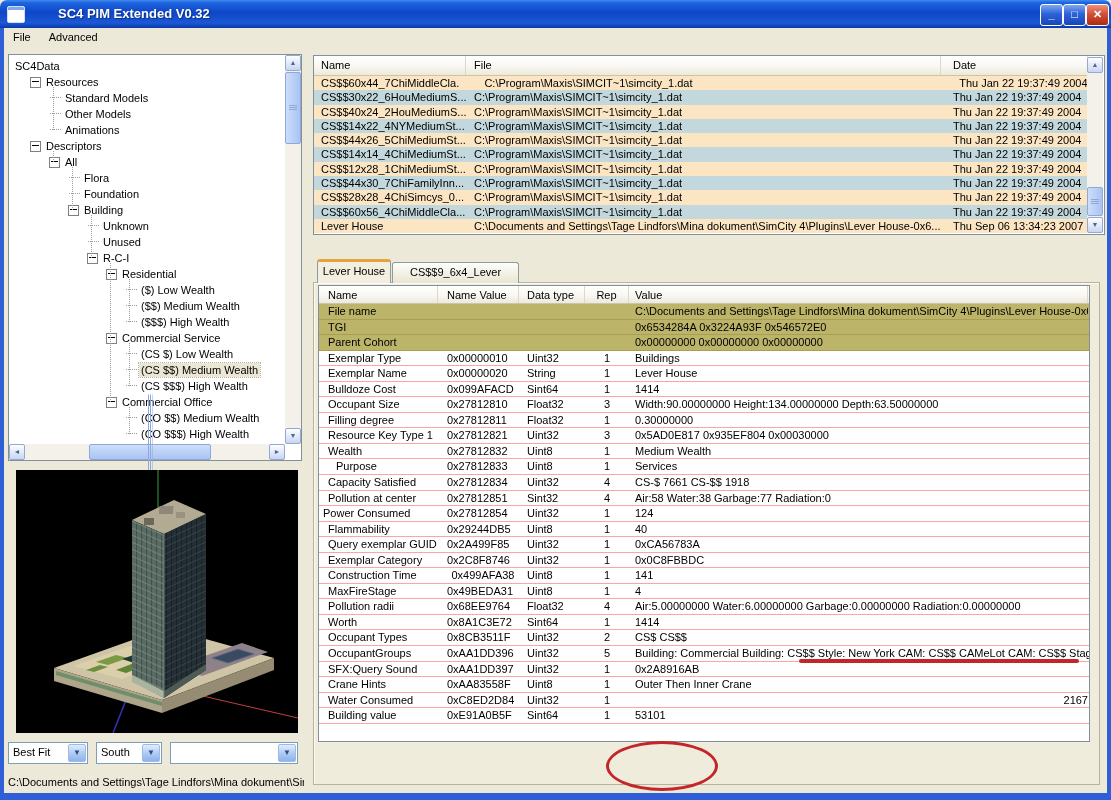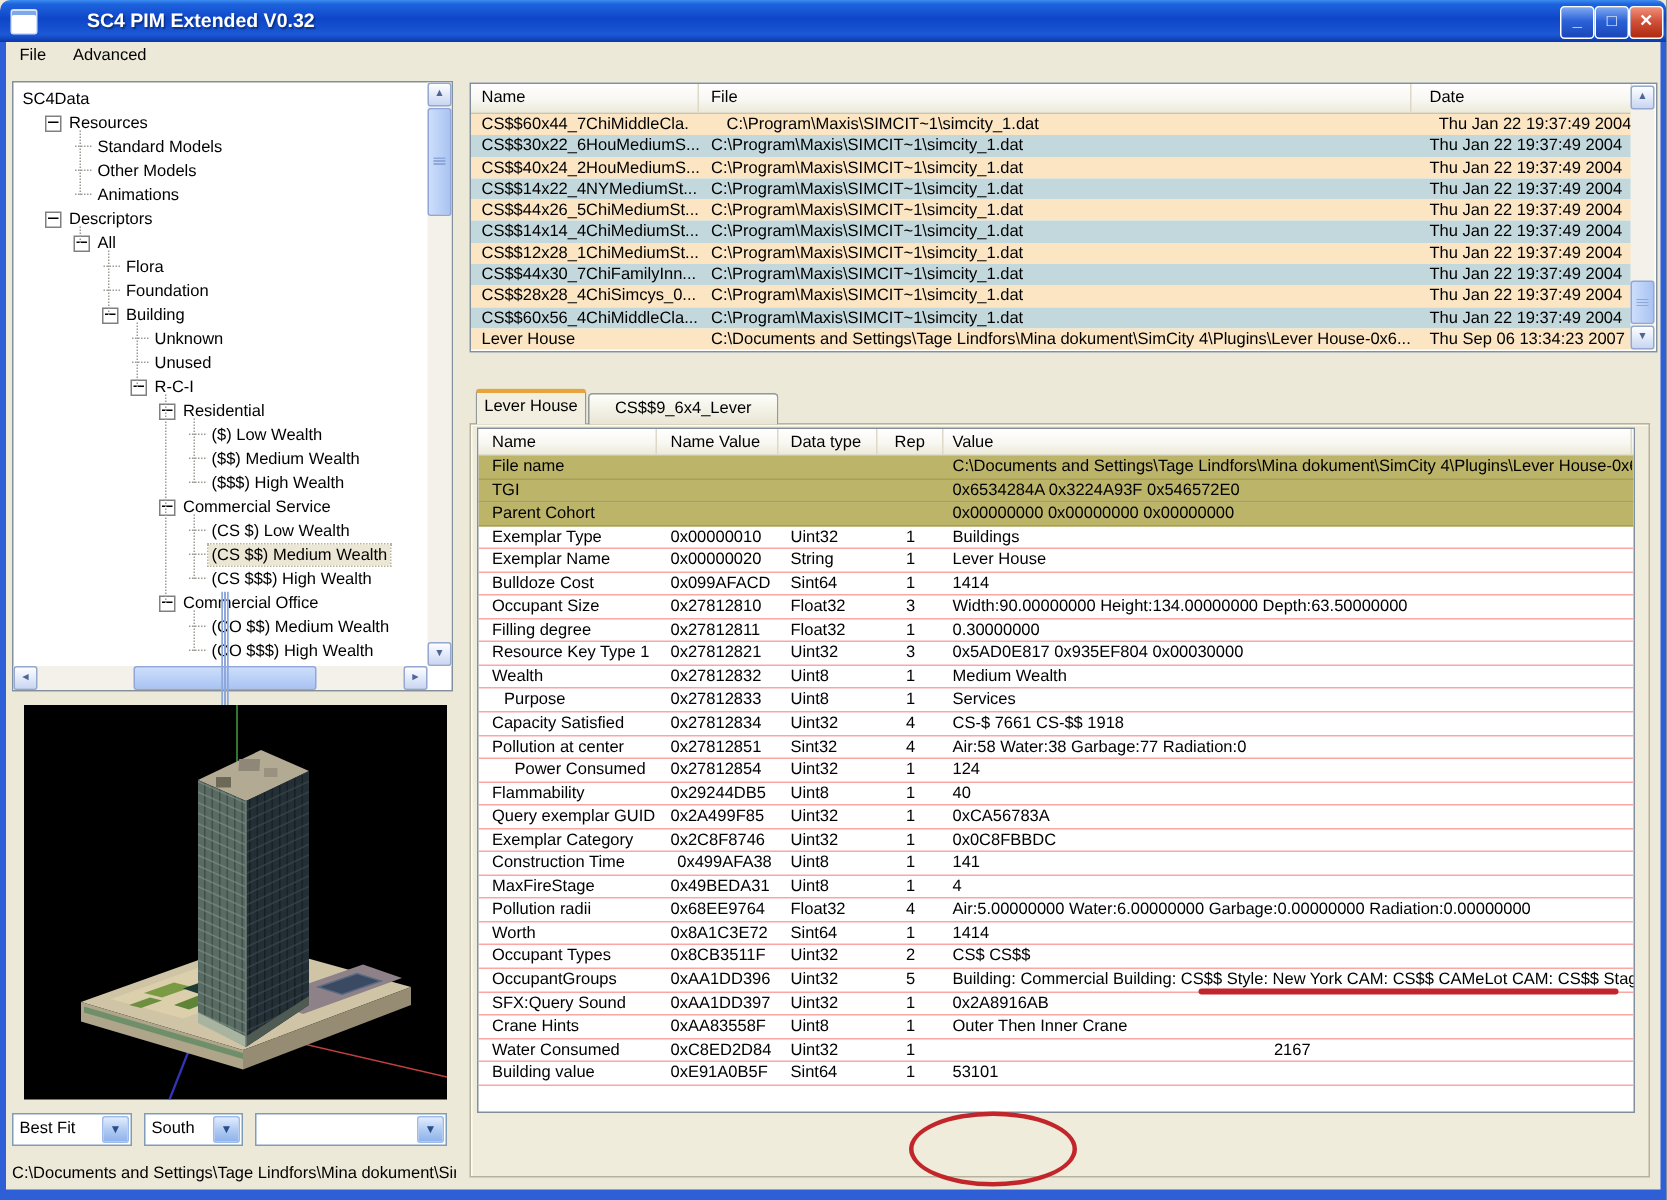--- a/index.html
+++ b/index.html
@@ -470,21 +470,21 @@
           <div class="pcell" style="width: 459px; padding-left: 6px; text-align: left;">CS-$ 7661 CS-$$ 1918</div>
         </div>
         <div class="prow plain">
           <div class="pcell" style="width: 119px; padding-left: 9px; text-align: left;">Pollution at center</div>
           <div class="pcell" style="width: 81px; padding-left: 9px; text-align: left;">0x27812851</div>
           <div class="pcell" style="width: 66px; padding-left: 8px; text-align: left;">Sint32</div>
           <div class="pcell" style="width: 44px; padding-left: 0px; text-align: center;">4</div>
           <div class="pcell" style="width: 459px; padding-left: 6px; text-align: left;">Air:58 Water:38 Garbage:77 Radiation:0</div>
         </div>
         <div class="prow plain">
-          <div class="pcell" style="width: 119px; padding-left: 24px; text-align: left;">Power Consumed</div>
+          <div class="pcell" style="width: 119px; padding-left: 4px; text-align: left;">Power Consumed</div>
           <div class="pcell" style="width: 81px; padding-left: 9px; text-align: left;">0x27812854</div>
           <div class="pcell" style="width: 66px; padding-left: 8px; text-align: left;">Uint32</div>
           <div class="pcell" style="width: 44px; padding-left: 0px; text-align: center;">1</div>
           <div class="pcell" style="width: 459px; padding-left: 6px; text-align: left;">124</div>
         </div>
         <div class="prow plain">
           <div class="pcell" style="width: 119px; padding-left: 9px; text-align: left;">Flammability</div>
           <div class="pcell" style="width: 81px; padding-left: 9px; text-align: left;">0x29244DB5</div>
           <div class="pcell" style="width: 66px; padding-left: 8px; text-align: left;">Uint8</div>
           <div class="pcell" style="width: 44px; padding-left: 0px; text-align: center;">1</div>
@@ -558,21 +558,21 @@
           <div class="pcell" style="width: 81px; padding-left: 9px; text-align: left;">0xAA83558F</div>
           <div class="pcell" style="width: 66px; padding-left: 8px; text-align: left;">Uint8</div>
           <div class="pcell" style="width: 44px; padding-left: 0px; text-align: center;">1</div>
           <div class="pcell" style="width: 459px; padding-left: 6px; text-align: left;">Outer Then Inner Crane</div>
         </div>
         <div class="prow plain">
           <div class="pcell" style="width: 119px; padding-left: 9px; text-align: left;">Water Consumed</div>
           <div class="pcell" style="width: 81px; padding-left: 9px; text-align: left;">0xC8ED2D84</div>
           <div class="pcell" style="width: 66px; padding-left: 8px; text-align: left;">Uint32</div>
           <div class="pcell" style="width: 44px; padding-left: 0px; text-align: center;">1</div>
-          <div class="pcell" style="width: 459px; padding-left: 6px; text-align: center;">2167</div>
+          <div class="pcell" style="width: 459px; padding-left: 6px; text-align: right;">2167</div>
         </div>
         <div class="prow plain">
           <div class="pcell" style="width: 119px; padding-left: 9px; text-align: left;">Building value</div>
           <div class="pcell" style="width: 81px; padding-left: 9px; text-align: left;">0xE91A0B5F</div>
           <div class="pcell" style="width: 66px; padding-left: 8px; text-align: left;">Sint64</div>
           <div class="pcell" style="width: 44px; padding-left: 0px; text-align: center;">1</div>
           <div class="pcell" style="width: 459px; padding-left: 6px; text-align: left;">53101</div>
         </div>
       </div>
   </div>

